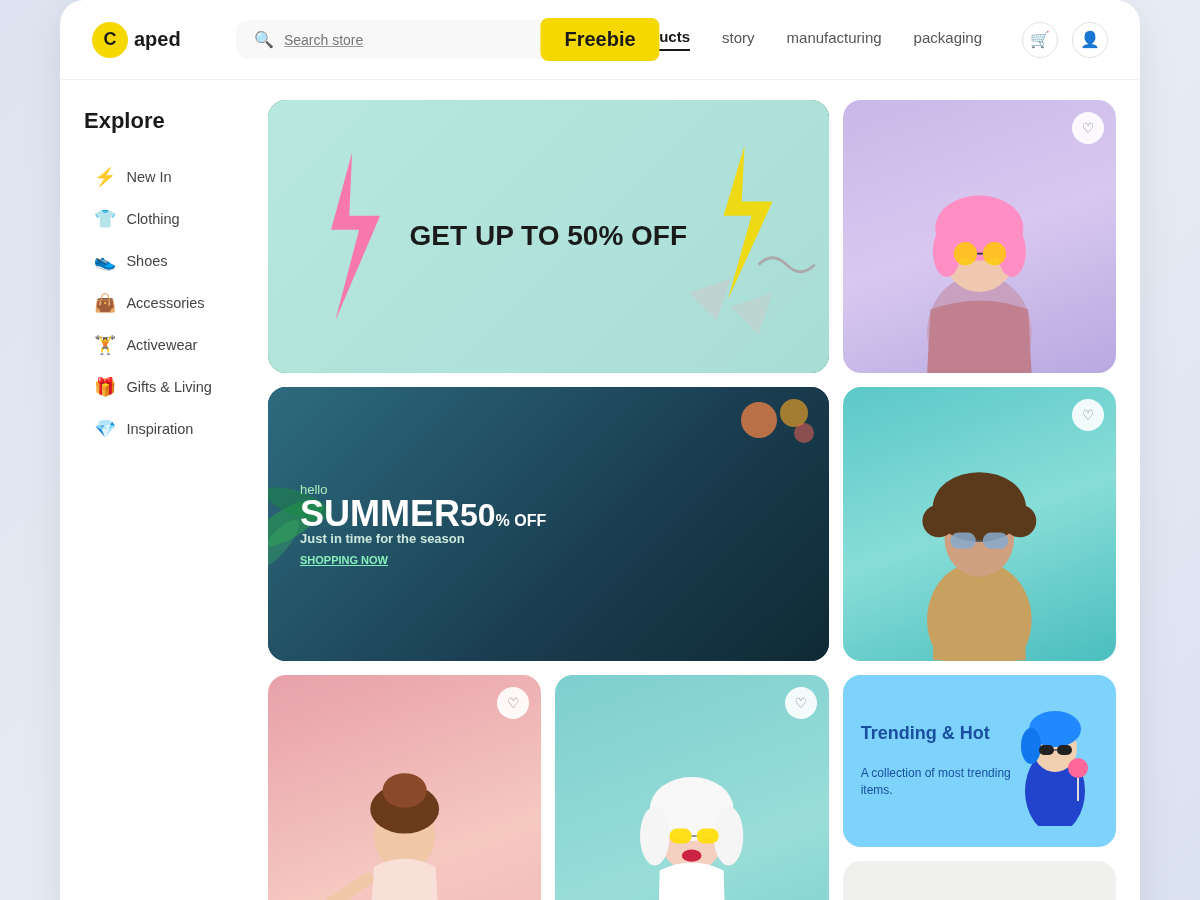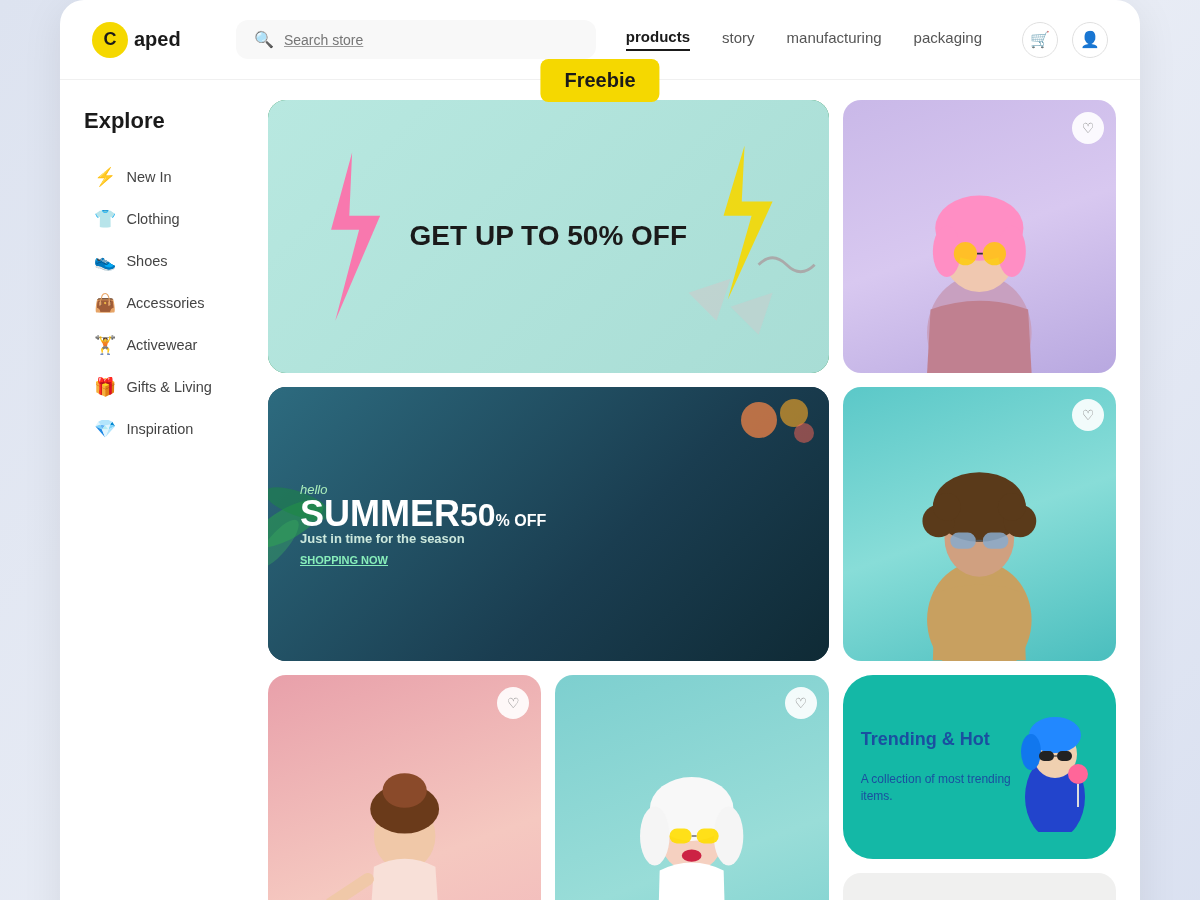--- a/index.html
+++ b/index.html
@@ -17,21 +17,20 @@
       top: 18px;
       left: 50%;
       transform: translateX(-50%);
       background: #f5d800;
       color: #1a1a1a;
       font-weight: 800;
       font-size: 20px;
       padding: 10px 24px;
       border-radius: 8px;
       z-index: 10;
-      margin-top: 41px;
     }
     .app-card {
       background: #ffffff;
       border-radius: 24px;
       width: 1080px;
       min-height: 760px;
       display: flex;
       flex-direction: column;
       overflow: hidden;
       box-shadow: 0 8px 40px rgba(0,0,0,0.08);
@@ -261,23 +260,23 @@
     .trending-card {
       grid-column: 3;
       grid-row: 3;
       display: flex;
       flex-direction: column;
       gap: 14px;
       background: transparent;
       border-radius: 0;
     }
     .trending-inner {
-      background: #14b8a6;
-      border-radius: 30px;
-      padding: 20px 18px;
+      background: #7dd3fc;
+      border-radius: 18px;
+      padding: 8px 18px;
       display: flex;
       align-items: center;
       justify-content: space-between;
       flex: 1;
       position: relative;
       overflow: hidden;
       min-height: 130px;
     }
     .trending-text { flex: 1; }
     .trending-title {
@@ -463,21 +462,21 @@
             <ellipse cx="30" cy="60" rx="35" ry="12" fill="#1a8a40" opacity="0.5" transform="rotate(20,30,60)"></ellipse>
             <ellipse cx="10" cy="100" rx="30" ry="10" fill="#3aaa60" opacity="0.4" transform="rotate(-50,10,100)"></ellipse>
           </svg>
 
           <svg style="position:absolute;right:10px;top:8px;width:80px;height:50px;pointer-events:none;" viewBox="0 0 80 50">
             <circle cx="20" cy="25" r="18" fill="#ff8844" opacity="0.7"></circle>
             <circle cx="55" cy="18" r="14" fill="#ffaa22" opacity="0.6"></circle>
             <circle cx="65" cy="38" r="10" fill="#ff6655" opacity="0.5"></circle>
           </svg>
           <div style="z-index:1;position:relative;">
-            <div style="font-size:13px;color:#aaeebb;font-style:italic;">hello</div>
+            <div style="font-size:13px;color:#aaeebb;">hello</div>
             <div style="display:flex;align-items:flex-end;">
               <div class="promo2-title">SUMMER</div>
               <div style="font-size:32px;font-weight:900;color:#fff;line-height:1;"><span>50</span><span style="font-size:16px;">% OFF</span></div>
             </div>
             <div class="promo2-sub">Just in time for the season</div>
             <div style="margin-top:8px;font-size:11px;font-weight:700;color:#88eebb;text-decoration:underline;cursor:pointer;">SHOPPING NOW</div>
           </div>
         </div>
       </div>
 

